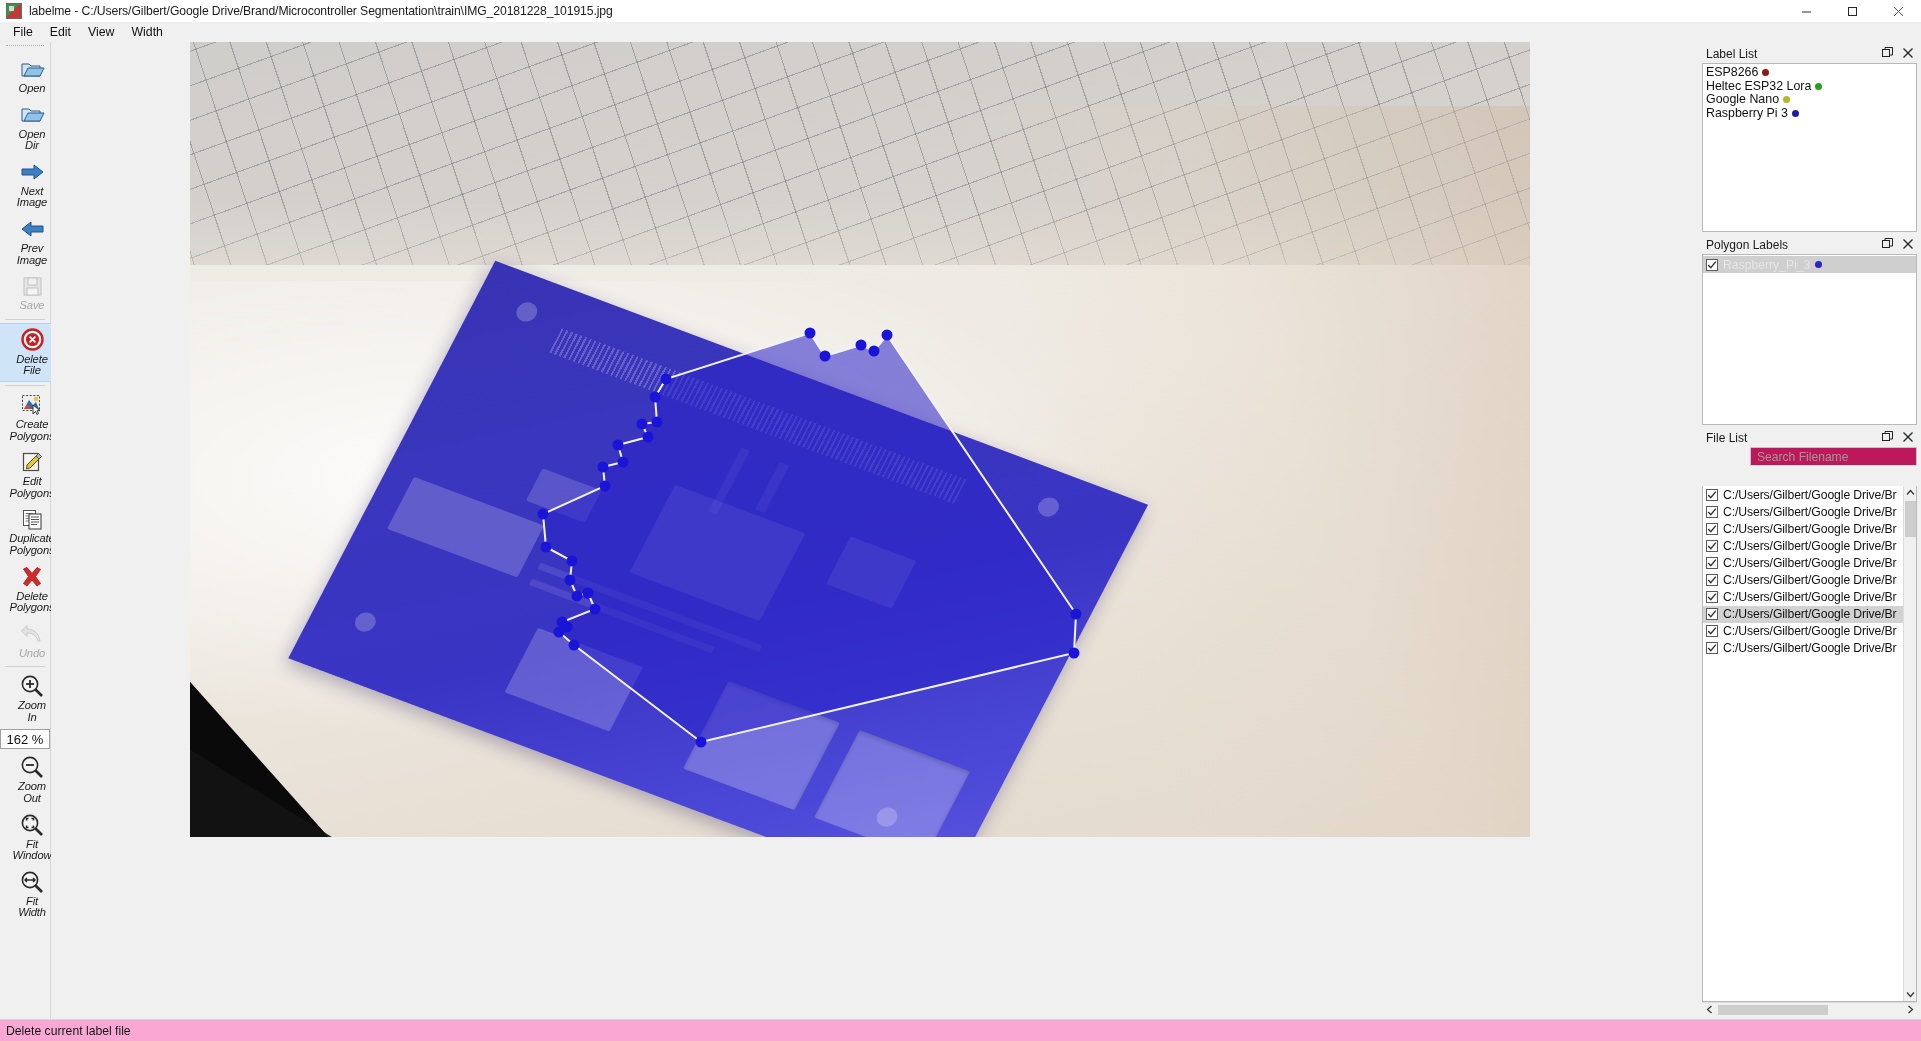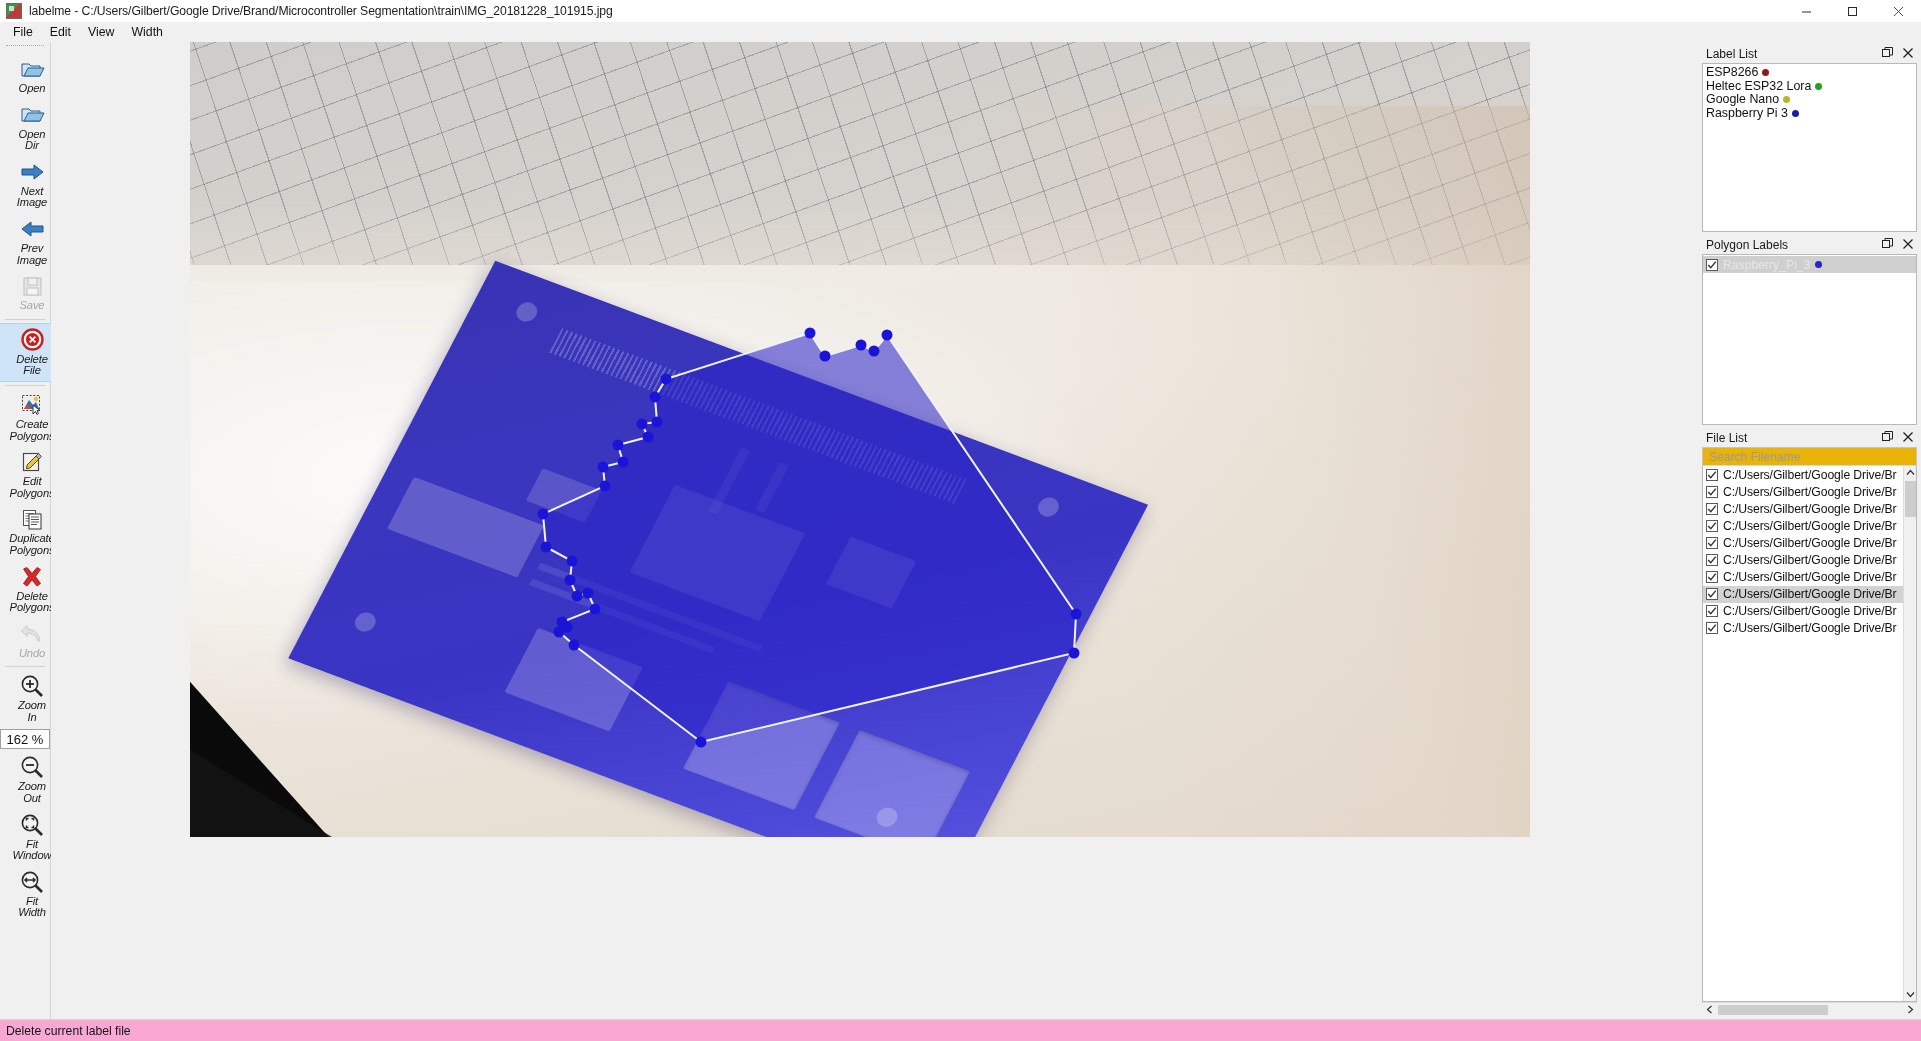--- a/index.html
+++ b/index.html
@@ -261,21 +261,21 @@
     background:#cfcfcf; padding:1px 3px; height:17px;
   }
   .plabel-row .ptxt{ font-size:12.2px; color:#e6e6e6; }
   .cbx{
     width:12px;height:12px; border:1px solid #5a5a5a; background:#fff;
     display:flex;align-items:center;justify-content:center; flex:0 0 12px;
   }
   .cbx svg{ display:block; }
   .searchbox{
     height:19px; border:1px solid #c4c4c4; border-bottom:1px solid #d8d8d8;
-    background:#eab308; display:flex; align-items:center; padding-left:4px;
+    background:#be185d; display:flex; align-items:center; padding-left:4px;margin-left:48px;
   }
   .searchbox input{
     border:0; outline:0; width:100%; font-size:12.1px; color:#111;
     font-family:"Liberation Sans", sans-serif; background:transparent;
   }
   .searchbox input::placeholder{ color:#9a9a9a; }
   .filelist{
     position:absolute; left:0; right:0; top:0; bottom:0;
     overflow:hidden;
   }
@@ -684,21 +684,21 @@
               <svg width="10" height="10" viewBox="0 0 10 10">
                   <line x1="0.5" y1="0.5" x2="9.5" y2="9.5" stroke="#222" stroke-width="1.3"></line>
                   <line x1="9.5" y1="0.5" x2="0.5" y2="9.5" stroke="#222" stroke-width="1.3"></line>
                 </svg>
             </span>
           </span>
         </div>
         <div class="searchbox">
           <input type="text" placeholder="Search Filename" style="">
         </div>
-        <div class="panel-body" style="border-top:0;">
+        <div class="panel-body" style="border-top:0;margin-top:20px;">
           <div class="filelist" id="file-list-rows">
               <div class="frow">
                 <span class="cbx">
                   <svg width="10" height="10" viewBox="0 0 10 10">
                     <path d="M1.2 5 L3.8 7.8 L8.8 1.6" fill="none" stroke="#333" stroke-width="1.4"></path>
                   </svg>
                 </span>
                 <span class="ftxt">C:/Users/Gilbert/Google Drive/Br</span>
               </div>
               <div class="frow">

